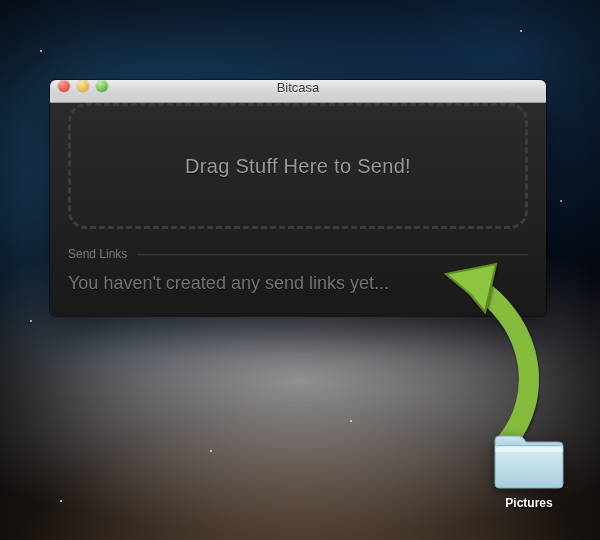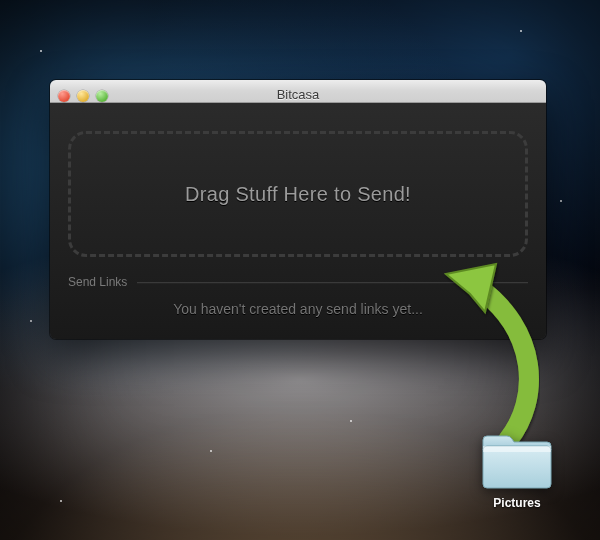--- a/index.html
+++ b/index.html
@@ -41,21 +41,21 @@
     width: 496px;
     border-radius: 6px;
     box-shadow: 0 18px 40px rgba(0,0,0,0.6), 0 0 0 1px rgba(0,0,0,0.5);
     overflow: hidden;
   }
   .titlebar {
     height: 22px;
     background: linear-gradient(to bottom, #ededed 0%, #d6d6d6 50%, #cfcfcf 100%);
     border-bottom: 1px solid #9a9a9a;
     display: flex;
-    align-items: flex-end;
+    align-items: flex-start;
     position: relative;
   }
   .traffic {
     display: flex;
     gap: 7px;
     margin-left: 8px;
   }
   .dot {
     width: 12px; height: 12px;
     border-radius: 50%;
@@ -69,21 +69,21 @@
     left: 0; right: 0;
     text-align: center;
     font-size: 13px;
     color: #3b3b3b;
     text-shadow: 0 1px 0 rgba(255,255,255,0.7);
     pointer-events: none;
   }
 
   .win-body {
     background: linear-gradient(to bottom, #2b2b2b, #191919);
-    padding: 28px 18px 22px 18px;
+    padding: 0 18px 22px 18px;
   }
   .dropzone {
     height: 120px;
     border: 3px dashed #3c3c3c;
     border-radius: 18px;
     display: flex;
     align-items: center;
     justify-content: center;
     color: #9b9b9b;
     font-size: 20px;
@@ -99,40 +99,39 @@
     color: #7a7a7a;
     font-size: 12px;
   }
   .links-row .rule {
     flex: 1;
     height: 1px;
     background: #3a3a3a;
     box-shadow: 0 1px 0 rgba(255,255,255,0.03);
   }
   .links-empty {
-    text-align: center;
     margin-top: 12px;
     color: #747474;
-    font-size: 14px;
+    font-size: 18px;
     text-shadow: 0 1px 0 #000;
   }
 
   .arrow-holder{
     position:absolute;
     top:250px;
     left:430px;
     width:130px;
     height:220px;
     pointer-events:none;
   }
 
   .folder-icon-wrap{
     position:absolute;
     top:430px;
-    left:472px;
+    left:484px;
     width:90px;
     text-align:center;
   }
   .folder-svg{
     width:76px;height:62px;display:block;margin:0 auto 4px;
     filter: drop-shadow(0 3px 6px rgba(0,0,0,0.5));
   }
   .folder-label{
     color:#fff;
     font-size:12px;

